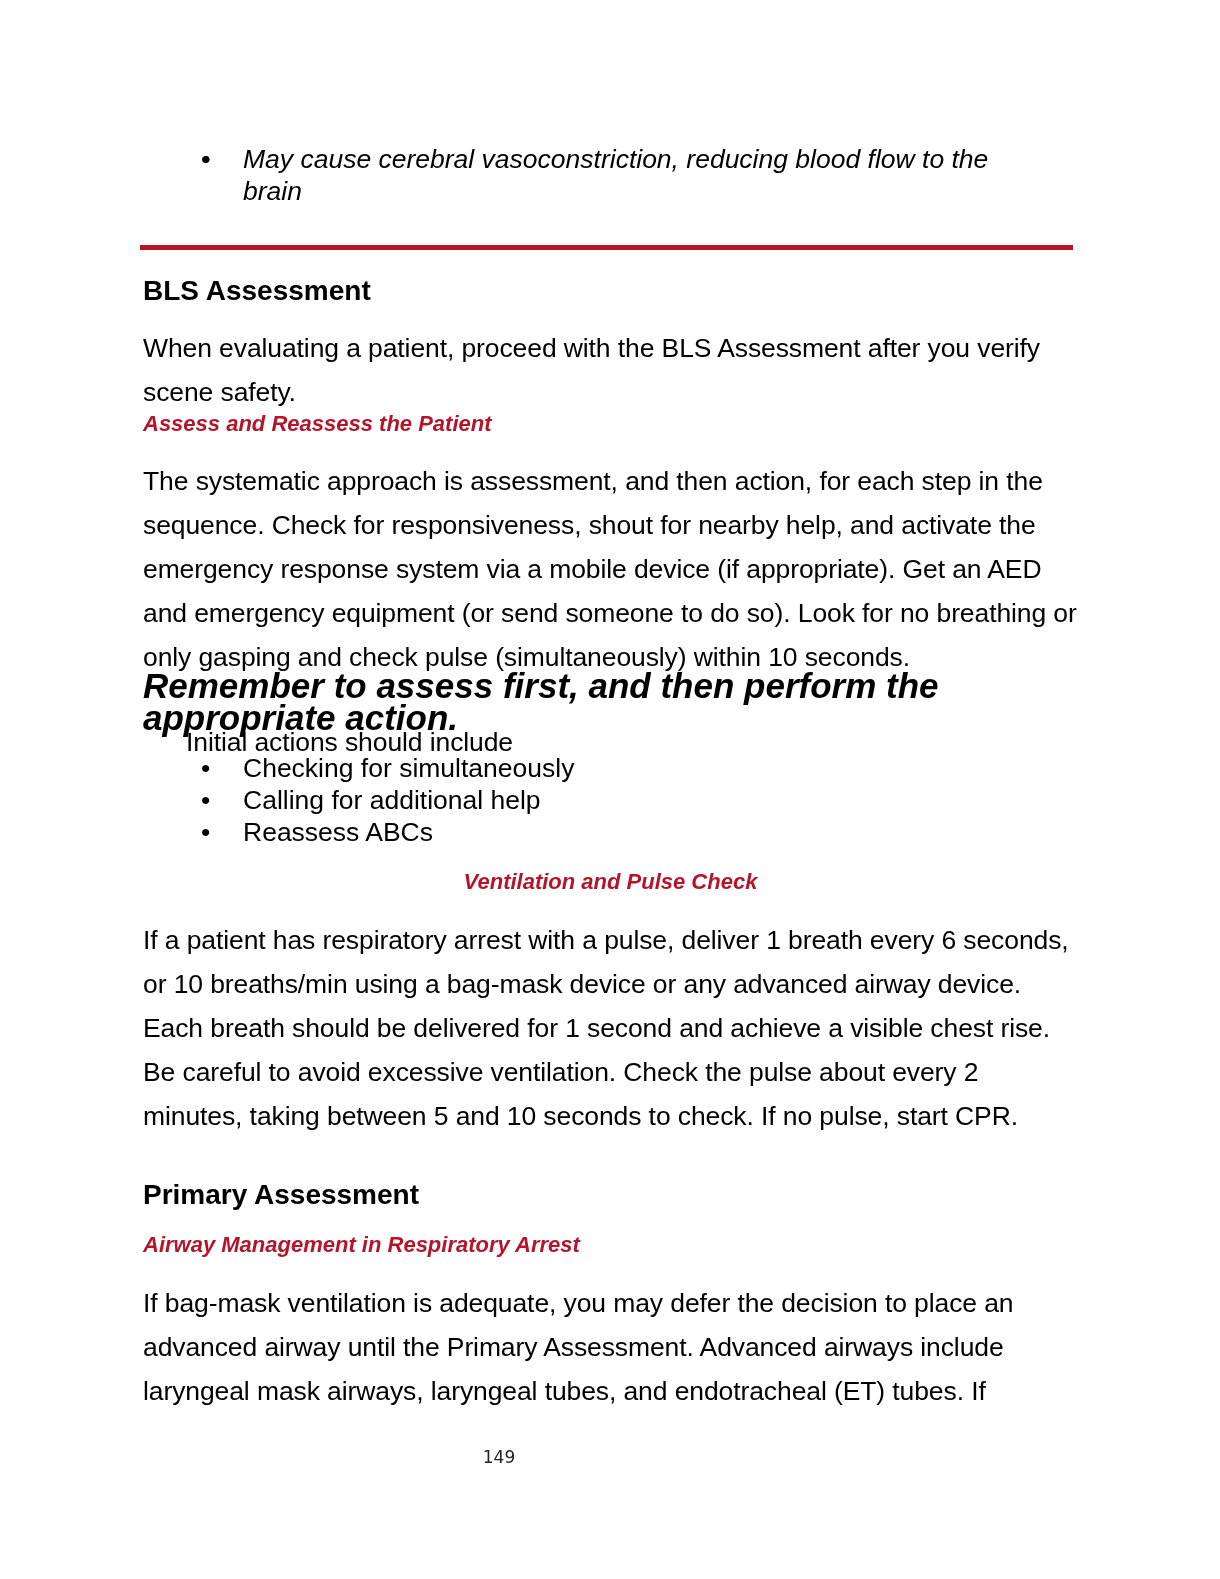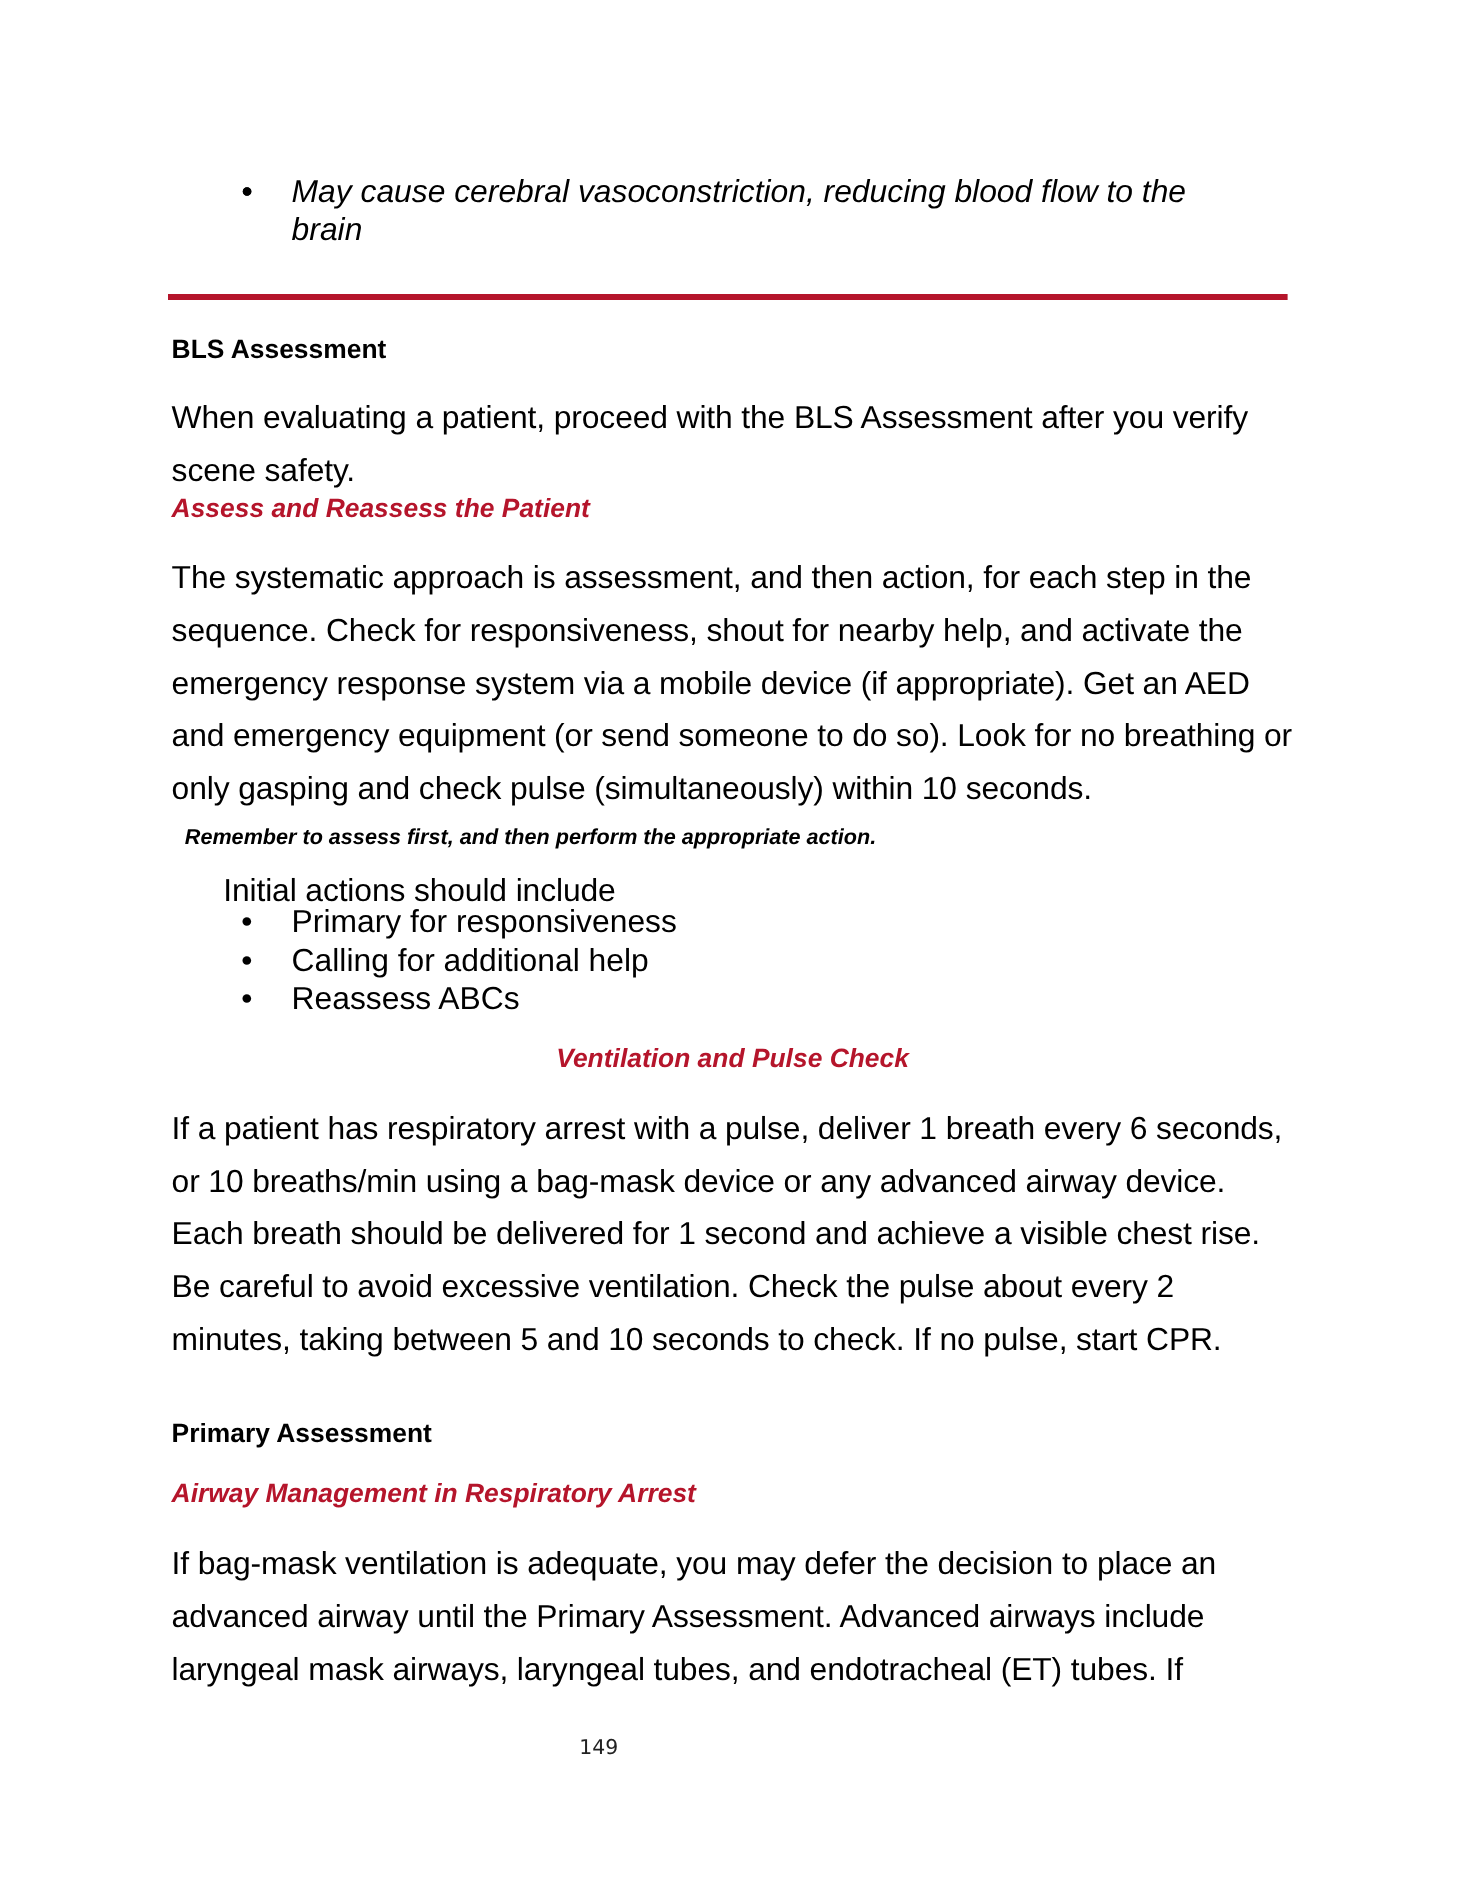--- a/index.html
+++ b/index.html
@@ -5,23 +5,23 @@
   html, body { margin: 0; padding: 0; background: #ffffff; }
   body { width: 1220px; height: 1579px; position: relative; overflow: hidden;
          font-family: "Liberation Sans", sans-serif; color: #000; }
   .page { position: absolute; left: 0; top: 0; width: 1220px; height: 1579px; }
   .t { font-size: 26.5px; line-height: 44px; margin: 0; letter-spacing: -0.1px; }
   .bul { list-style: none; margin: 0; padding: 0; }
   .bul li { position: relative; padding-left: 100px; font-size: 26.5px; line-height: 32px; }
   .bul li .dot { position: absolute; left: 58px; top: 0; }
   .italic { font-style: italic; }
   .rule { position: absolute; left: 140px; top: 245px; width: 933px; height: 5px; background: #b5152b; }
-  .h-black { font-weight: bold; font-size: 22px; line-height: 32px; margin: 0; }
+  .h-black { font-weight: bold; font-size: 28px; line-height: 32px; margin: 0; }
   .h-red { font-weight: bold; font-style: italic; color: #b5152b; font-size: 22px; line-height: 32px; margin: 0; }
-  .h-italic { font-weight: bold; font-style: italic; font-size: 18px; line-height: 32px; margin: 11px; }
+  .h-italic { font-weight: bold; font-style: italic; font-size: 35px; line-height: 32px; margin: 0; }
   .abs { position: absolute; left: 143px; width: 935px; }
   .pagenum { position: absolute; left: 0; width: 998px; top: 1447px; text-align: center;
              font-family: "DejaVu Sans", sans-serif; font-size: 17px; color: #222; }
 </style>
 </head>
 <body>
 
 <div class="page">
 
   <ul class="bul italic abs" style="top:143px;">
@@ -37,21 +37,21 @@
 
   <h3 class="h-red abs" style="top:408px;">Assess and Reassess the Patient</h3>
 
   <p class="t abs" style="top:459px; width:935px;">The systematic approach is assessment, and then action, for each step in the sequence. Check for responsiveness, shout for nearby help, and activate the emergency response system via a mobile device (if appropriate). Get an AED and emergency equipment (or send someone to do so). Look for no breathing or only gasping and check pulse (simultaneously) within 10 seconds.</p>
 
   <p class="h-italic abs" style="top:670px;">Remember to assess first, and then perform the appropriate action.</p>
 
   <p class="t abs" style="top:720px;margin-left:43px;">Initial actions should include</p>
 
   <ul class="bul abs" style="top:752px;">
-    <li><span class="dot">•</span><span>Primary for responsiveness</span></li>
+    <li><span class="dot">•</span><span>Checking for simultaneously</span></li>
     <li><span class="dot">•</span><span>Calling for additional help</span></li>
     <li><span class="dot">•</span><span>Reassess ABCs</span></li>
   </ul>
 
   <h3 class="h-red abs" style="top:866px;text-align:center;">Ventilation and Pulse Check</h3>
 
   <p class="t abs" style="top:918px; width:935px;">If a patient has respiratory arrest with a pulse, deliver 1 breath every 6 seconds, or 10 breaths/min using a bag-mask device or any advanced airway device. Each breath should be delivered for 1 second and achieve a visible chest rise. Be careful to avoid excessive ventilation. Check the pulse about every 2 minutes, taking between 5 and 10 seconds to check. If no pulse, start CPR.</p>
 
 
   <h2 class="h-black abs" style="top:1179px;">Primary Assessment</h2>

